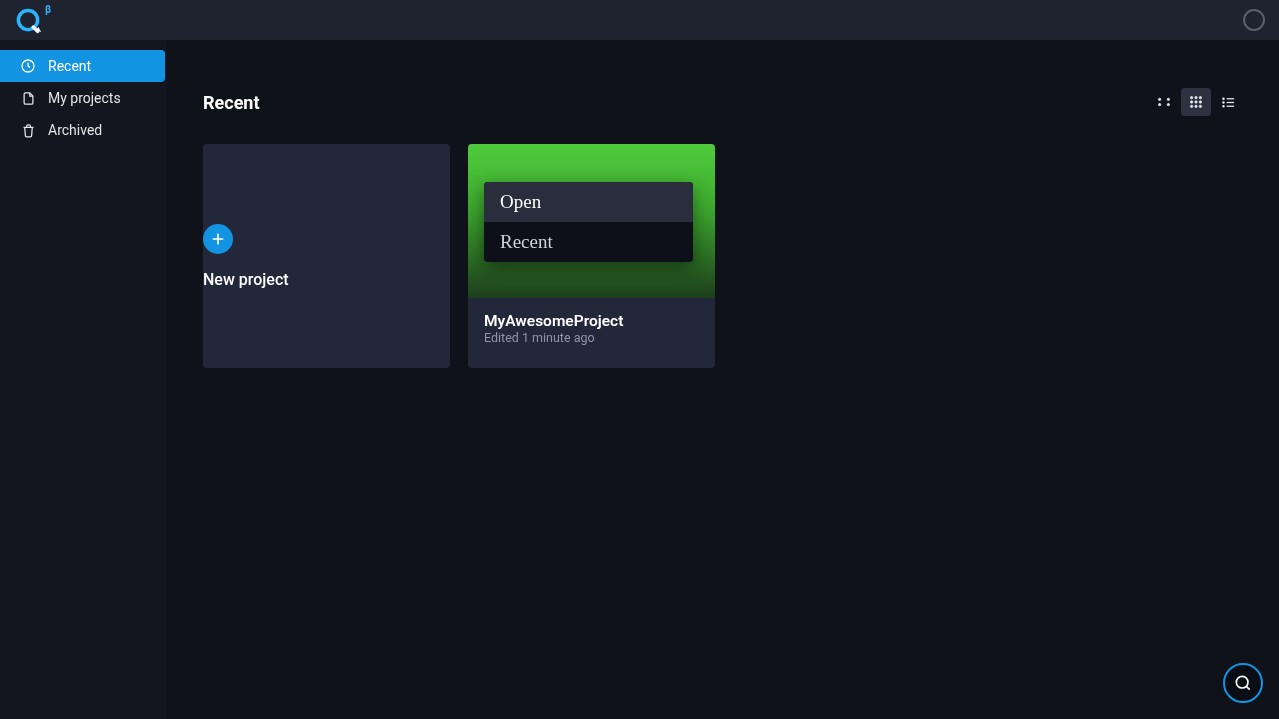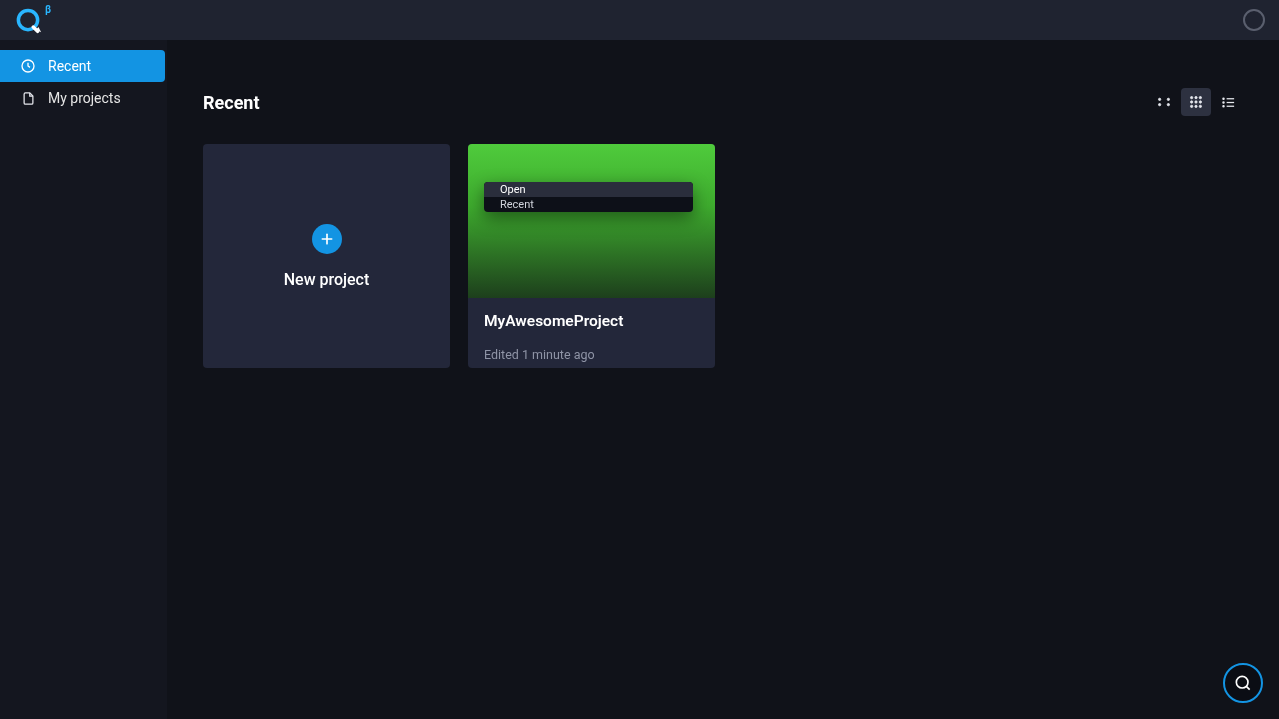--- a/index.html
+++ b/index.html
@@ -96,21 +96,20 @@
     height: 224px;
     border-radius: 4px;
     background: #23273a;
     position: relative;
     overflow: visible;
   }
 
   .new-card {
     display: flex;
     flex-direction: column;
-    align-items: center;
     justify-content: center;
     gap: 16px;
     cursor: pointer;
   }
   .plus-circle {
     width: 30px; height: 30px;
     background: #1394e3;
     border-radius: 50%;
     display:flex; align-items:center; justify-content:center;
     color:#fff;
@@ -125,35 +124,36 @@
   }
   .project-cover {
     height: 154px;
     background: linear-gradient(180deg, #4fcb3c 0%, #3eab2e 40%, #1d3f1c 100%);
     position: relative;
   }
   .project-meta {
     padding: 14px 8px 0 16px;
   }
   .project-name { font-size: 15.5px; font-weight: 600; color: #fff; }
-  .project-edited { font-size: 12.5px; color: #8f94a6; margin-top: 17px; }
+  .project-edited { font-size: 12.5px; color: #8f94a6; margin-top: 0; }
 
   .context-menu {
     position: absolute;
     top: 38px; left: 16px; right: 22px;
     background: #0d1018;
     border-radius: 4px;
     overflow: hidden;
     box-shadow: 0 6px 18px rgba(0,0,0,.45);
   }
   .context-item {
-    padding: 1px 16px;
-    font-size: 11px;
+    padding: 9px 16px;
+    font-size: 19px;
     color: #d0d3dc;
     cursor: pointer;
+    font-family: Liberation Serif, serif;
   }
   .context-item.hover { background: #2a2e3c; color:#fff; }
 
   .help-fab {
     position: fixed;
     right: 16px; bottom: 16px;
     width: 40px; height: 40px;
     border-radius: 50%;
     background: #0b0d14;
     border: 2px solid #1394e3;
@@ -190,20 +190,30 @@
     </div>
     <div class="sidebar-item">
       <span class="icon">
         <svg width="15" height="15" viewBox="0 0 24 24" fill="none" stroke="#e6e8ee" stroke-width="2">
           <path d="M14 3H7a2 2 0 0 0-2 2v14a2 2 0 0 0 2 2h10a2 2 0 0 0 2-2V8z"></path>
             <path d="M14 3v5h5"></path>
         </svg>
       </span>
       <span>My projects</span>
     </div>
+    <div class="sidebar-item">
+      <span class="icon">
+        <svg width="15" height="15" viewBox="0 0 24 24" fill="none" stroke="#e6e8ee" stroke-width="2">
+          <path d="M4 7h16"></path>
+            <path d="M9 7V5a2 2 0 0 1 2-2h2a2 2 0 0 1 2 2v2"></path>
+            <path d="M6 7l1 13a2 2 0 0 0 2 2h6a2 2 0 0 0 2-2l1-13"></path>
+        </svg>
+      </span>
+      <span>Archived</span>
+    </div>
   </nav>
 
   <main class="main">
     <div class="main-header">
       <h1 class="page-title">Recent</h1>
 
       <div class="view-toggle">
         <div class="view-btn">
           <svg width="14" height="14" viewBox="0 0 16 16">
             <circle cx="3" cy="5" r="1.3"></circle>

